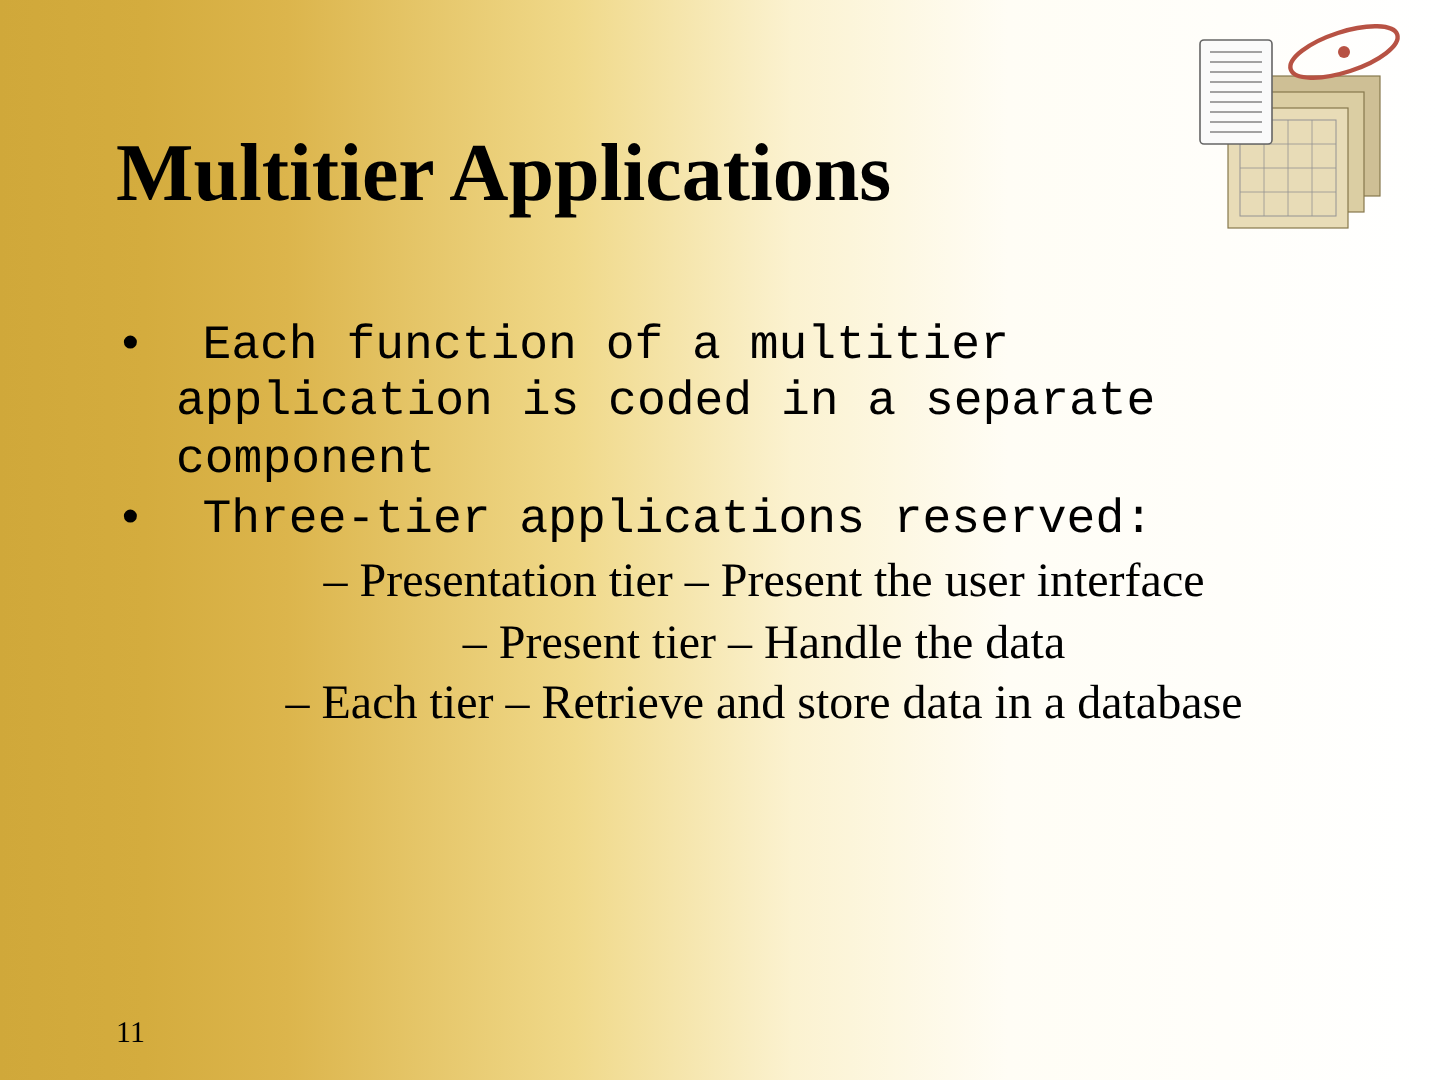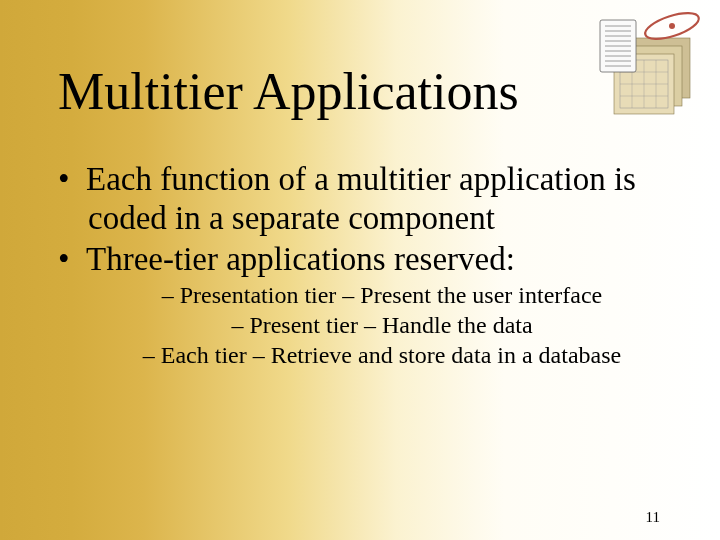--- a/index.html
+++ b/index.html
@@ -22,35 +22,36 @@
       top: 8px;
       right: 8px;
       width: 132px;
       height: 120px;
       pointer-events: none;
     }
     .title {
       position: absolute;
       top: 62px;
       left: 58px;
-      font-size: 52px;
-      font-weight: 400;
+      font-size: 41px;
+      font-weight: 700;
     }
     .content {
       position: absolute;
       top: 160px;
       left: 58px;
       width: 610px;
     }
     .bul1 {
-      font-size: 33px;
+      font-size: 24px;
       line-height: 1.18;
       margin-bottom: 2px;
       padding-left: 30px;
       text-indent: -30px;
+      font-family: Liberation Mono, monospace;
     }
     .bul1::before {
       content: "\2022\00a0\00a0";
     }
     .bul2 {
       font-size: 24px;
       line-height: 1.22;
       padding-left: 58px;
       text-indent: -20px;
       margin-bottom: 1px;
@@ -60,21 +61,21 @@
       content: "\2013\00a0";
     }
     .gap { height: 4px; }
     .footer {
       position: absolute;
       bottom: 14px;
       left: 0;
       width: 672px;
       padding: 0 12px 0 58px;
       display: flex;
-      justify-content: flex-end;
+      justify-content: space-between;
       align-items: flex-end;
     }
     .page-num {
       font-size: 15px;
     }
     .copyright {
       font-size: 13.5px;
       font-style: italic;
     }
   </style>

